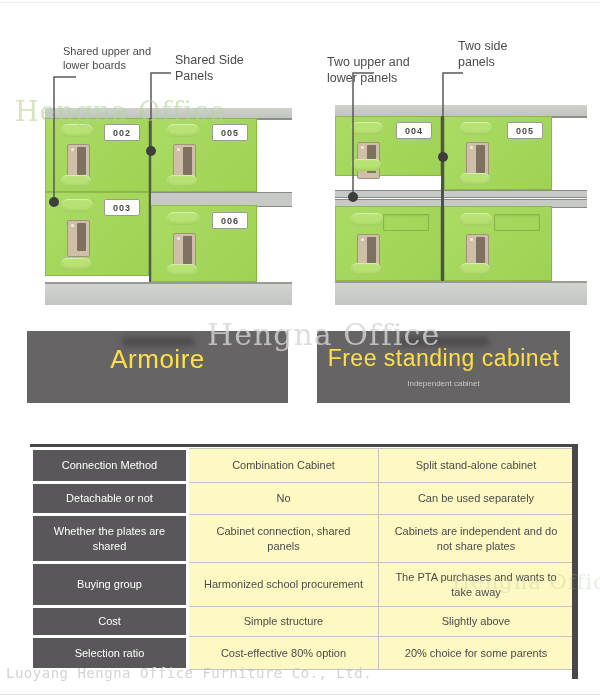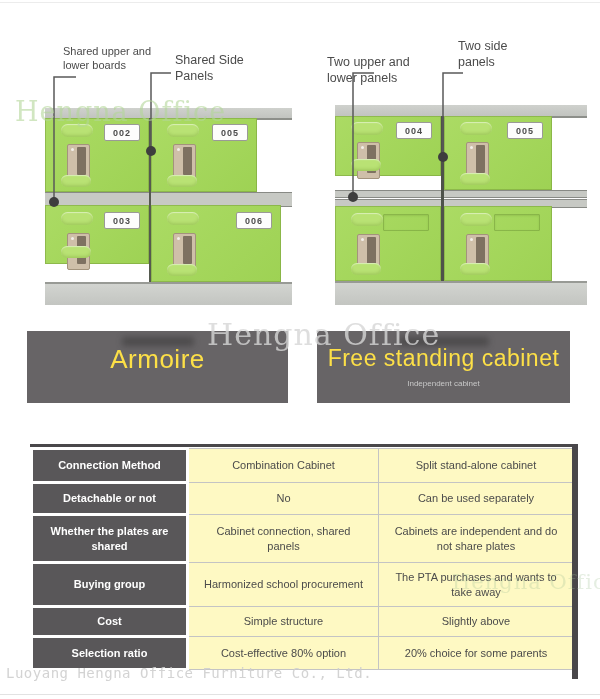--- a/index.html
+++ b/index.html
@@ -49,21 +49,21 @@
   .smudge{position:absolute;top:6px;height:9px;background:rgba(25,25,25,0.35);filter:blur(3px);border-radius:3px;}
   .smudge-l{left:95px;width:72px;}
   .smudge-r{left:82px;width:90px;}
 
   
   .table-topbar{position:absolute;left:30px;top:444px;width:548px;height:3px;background:#49474a;z-index:8;}
   .table-rightbar{position:absolute;left:572px;top:444px;width:6px;height:235px;background:#49474a;z-index:8;}
   table.cmp{position:absolute;left:30px;top:447px;width:542px;border-collapse:collapse;z-index:7;
             font-size:11px;color:#4b4b4b;table-layout:fixed;}
   table.cmp td{text-align:center;vertical-align:middle;padding:2px 10px;line-height:1.35;}
-  td.rowlabel{background:#595759;color:#ffffff;font-weight:bold;border:3px solid #ffffff;font-size:11px;}
+  td.rowlabel{background:#595759;color:#ffffff;font-weight:normal;border:3px solid #ffffff;font-size:11px;}
   td.val{background:#fef9c3;border:1px solid #c4c4c4;}
 </style>
 </head>
 <body>
 
 <div class="canvas">
 
   <div class="hairline" style="top:2px;"></div>
 
   <div class="wm wm-topleft">Hengna Office</div>
@@ -108,30 +108,30 @@
       <div class="handle" style="left:22px;top:26px;">
           <span class="slot"></span>
           <span class="screw"></span>
         </div>
       <div class="molding" style="left:16px;bottom:5px;width:30px;height:12px;"></div>
       <div class="plate" style="right:9px;top:6px;">005</div>
     </div>
 
     <div class="divider" style="top:84px;height:13px;"></div>
 
-    <div class="door" style="left:0;top:97px;width:104px;height:59px;">
+    <div class="door" style="left:0;top:84px;width:104px;height:84px;">
       <div class="molding" style="left:16px;top:7px;width:32px;height:13px;"></div>
       <div class="handle" style="left:22px;top:28px;">
           <span class="slot"></span>
           <span class="screw"></span>
         </div>
       <div class="molding" style="left:16px;bottom:6px;width:30px;height:12px;"></div>
       <div class="plate" style="right:9px;top:7px;">003</div>
     </div>
-    <div class="door" style="left:106px;top:97px;width:130px;height:77px;">
+    <div class="door" style="left:106px;top:97px;width:106px;height:77px;">
       <div class="molding" style="left:16px;top:7px;width:32px;height:13px;"></div>
       <div class="handle" style="left:22px;top:28px;">
           <span class="slot"></span>
           <span class="screw"></span>
         </div>
       <div class="molding" style="left:16px;bottom:6px;width:30px;height:12px;"></div>
       <div class="plate" style="right:9px;top:7px;">006</div>
     </div>
 
     <div class="vline" style="left:104px;top:10px;width:2px;height:164px;"></div>

